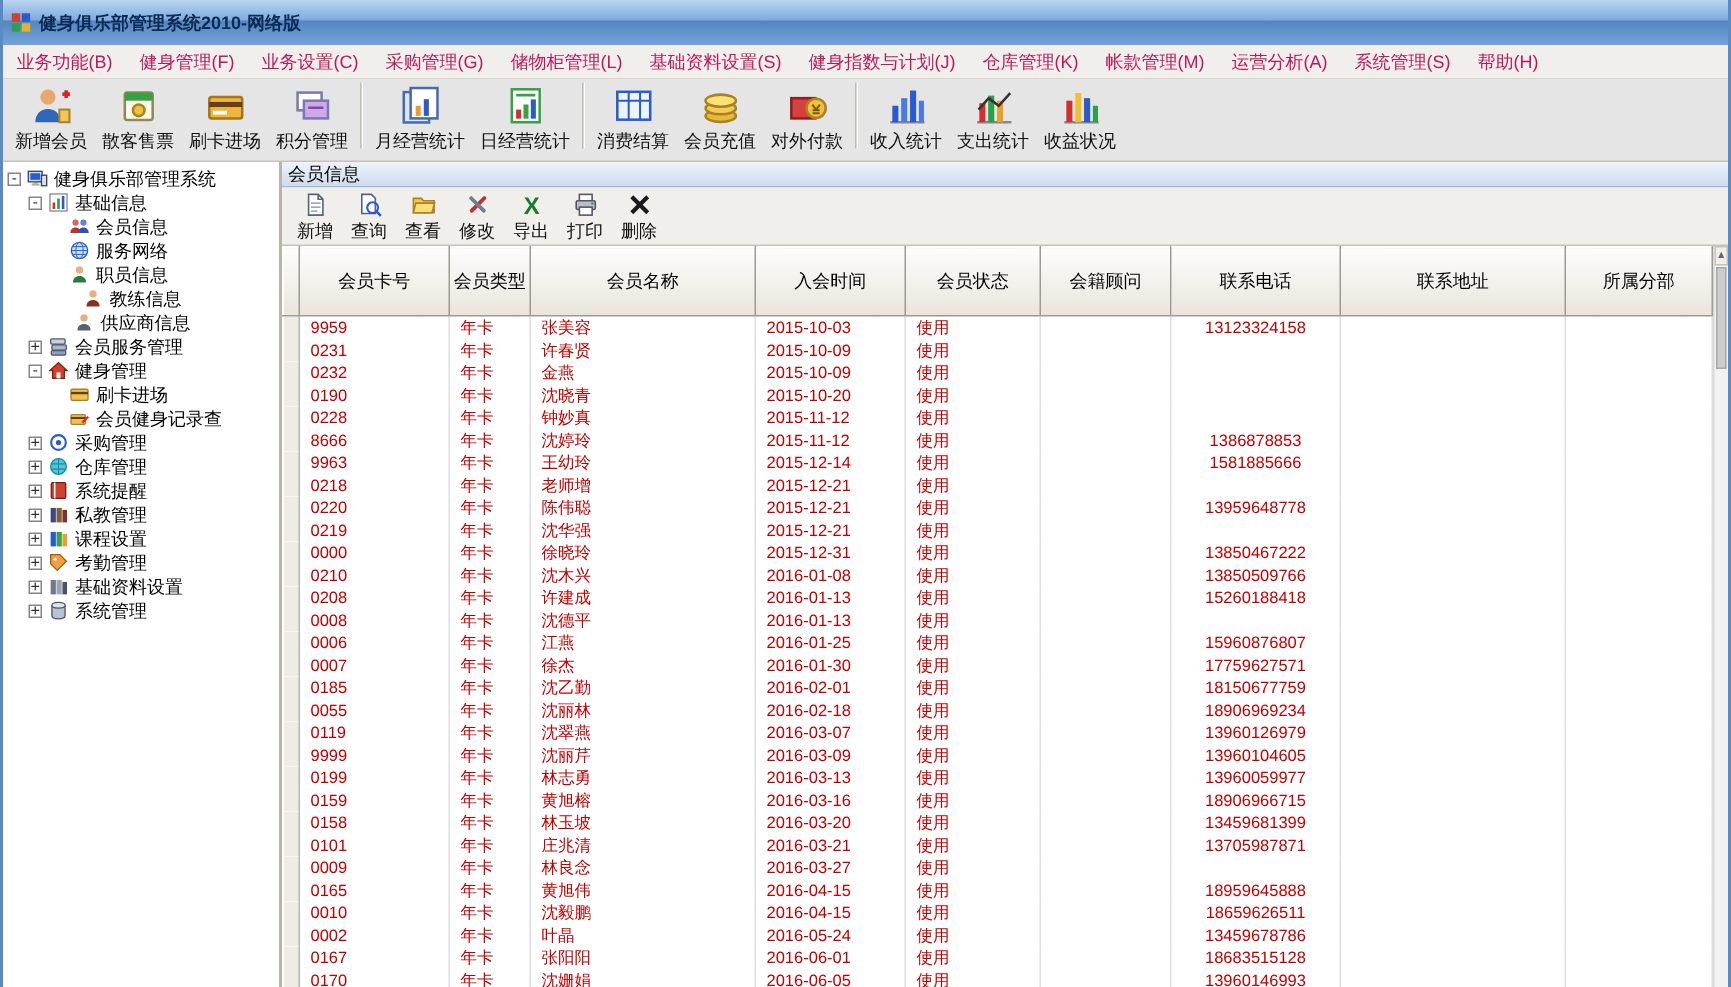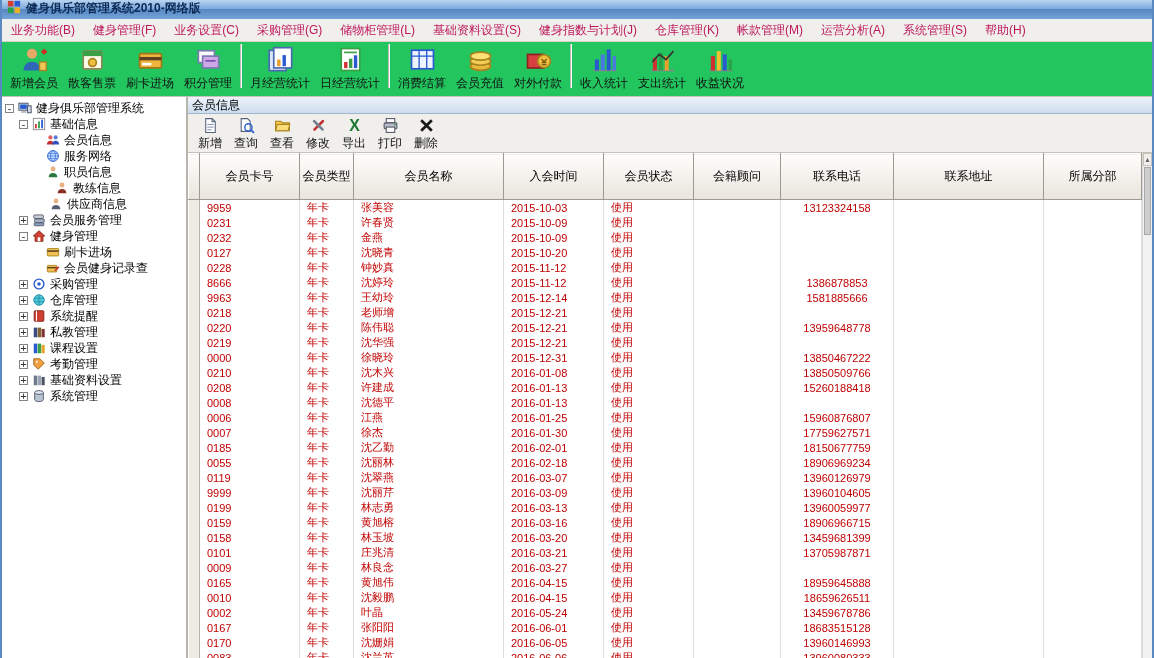--- a/index.html
+++ b/index.html
@@ -1,28 +1,28 @@
 <!DOCTYPE html>
 <html><head>
 <meta charset="utf-8">
 <style>
   *{margin:0;padding:0;box-sizing:border-box;}
   html,body{width:1154px;height:658px;overflow:hidden;}
   body{font-family:"Liberation Sans","DejaVu Sans",sans-serif;background:#fff;}
   .window{width:1154px;height:658px;display:flex;flex-direction:column;background:#fff;
     border-left:2px solid #5a8ac2;border-right:2px solid #5a8ac2;}
-  .titlebar{height:19px;flex:none;display:flex;gap:5px;padding:0 5px;
+  .titlebar{height:30px;flex:none;display:flex;align-items:center;gap:5px;padding:0 5px;
     background:linear-gradient(#b9d4f0,#7fabdd 45%,#5585c0 46%,#74a3da);
     font-size:12px;font-weight:bold;color:#0c2a55;}
   .app-icon{width:14px;height:14px;display:block;}
   .app-icon svg{width:100%;height:100%;display:block;}
   .menubar{height:23px;flex:none;display:flex;align-items:center;background:#f0efeb;
     border-bottom:1px solid #d8d4cc;font-size:12px;color:#be185d;white-space:nowrap;}
   .menu-item{padding:4px 9px;cursor:default;}
-  .toolbar{height:55px;flex:none;display:flex;background:#22c55e;
+  .toolbar{height:55px;flex:none;display:flex;background:#e5e5e5;
     border-bottom:1px solid #c6c2ba;padding:2px 3px;white-space:nowrap;}
   .tb-btn{display:flex;flex-direction:column;align-items:center;justify-content:center;
     min-width:56px;padding:2px 5px;height:50px;font-size:12px;color:#111;gap:2px;}
   .tb-icon{width:27px;height:27px;display:block;}
   .tb-icon svg{width:100%;height:100%;display:block;}
   .tb-sep{width:0;height:44px;border-left:1px solid #c0bcb4;border-right:1px solid #ffffff;margin:0 3px;}
   .content{flex:1;display:flex;overflow:hidden;}
   .sidebar{width:186px;flex:none;background:#fff;border-right:2px solid #b8b4ac;
     overflow:hidden;padding-top:3px;font-size:12px;}
   .tree-row{display:flex;align-items:center;height:16px;gap:2px;white-space:nowrap;cursor:default;}
@@ -564,21 +564,21 @@
                 <td>金燕</td>
                 <td>2015-10-09</td>
                 <td>使用</td>
                 <td></td>
                 <td class="center"></td>
                 <td></td>
                 <td></td>
               </tr>
               <tr>
                 <td class="indicator"></td>
-                <td>0127</td>
+                <td>0190</td>
                 <td>年卡</td>
                 <td>沈晓青</td>
                 <td>2015-10-20</td>
                 <td>使用</td>
                 <td></td>
                 <td class="center"></td>
                 <td></td>
                 <td></td>
               </tr>
               <tr>

